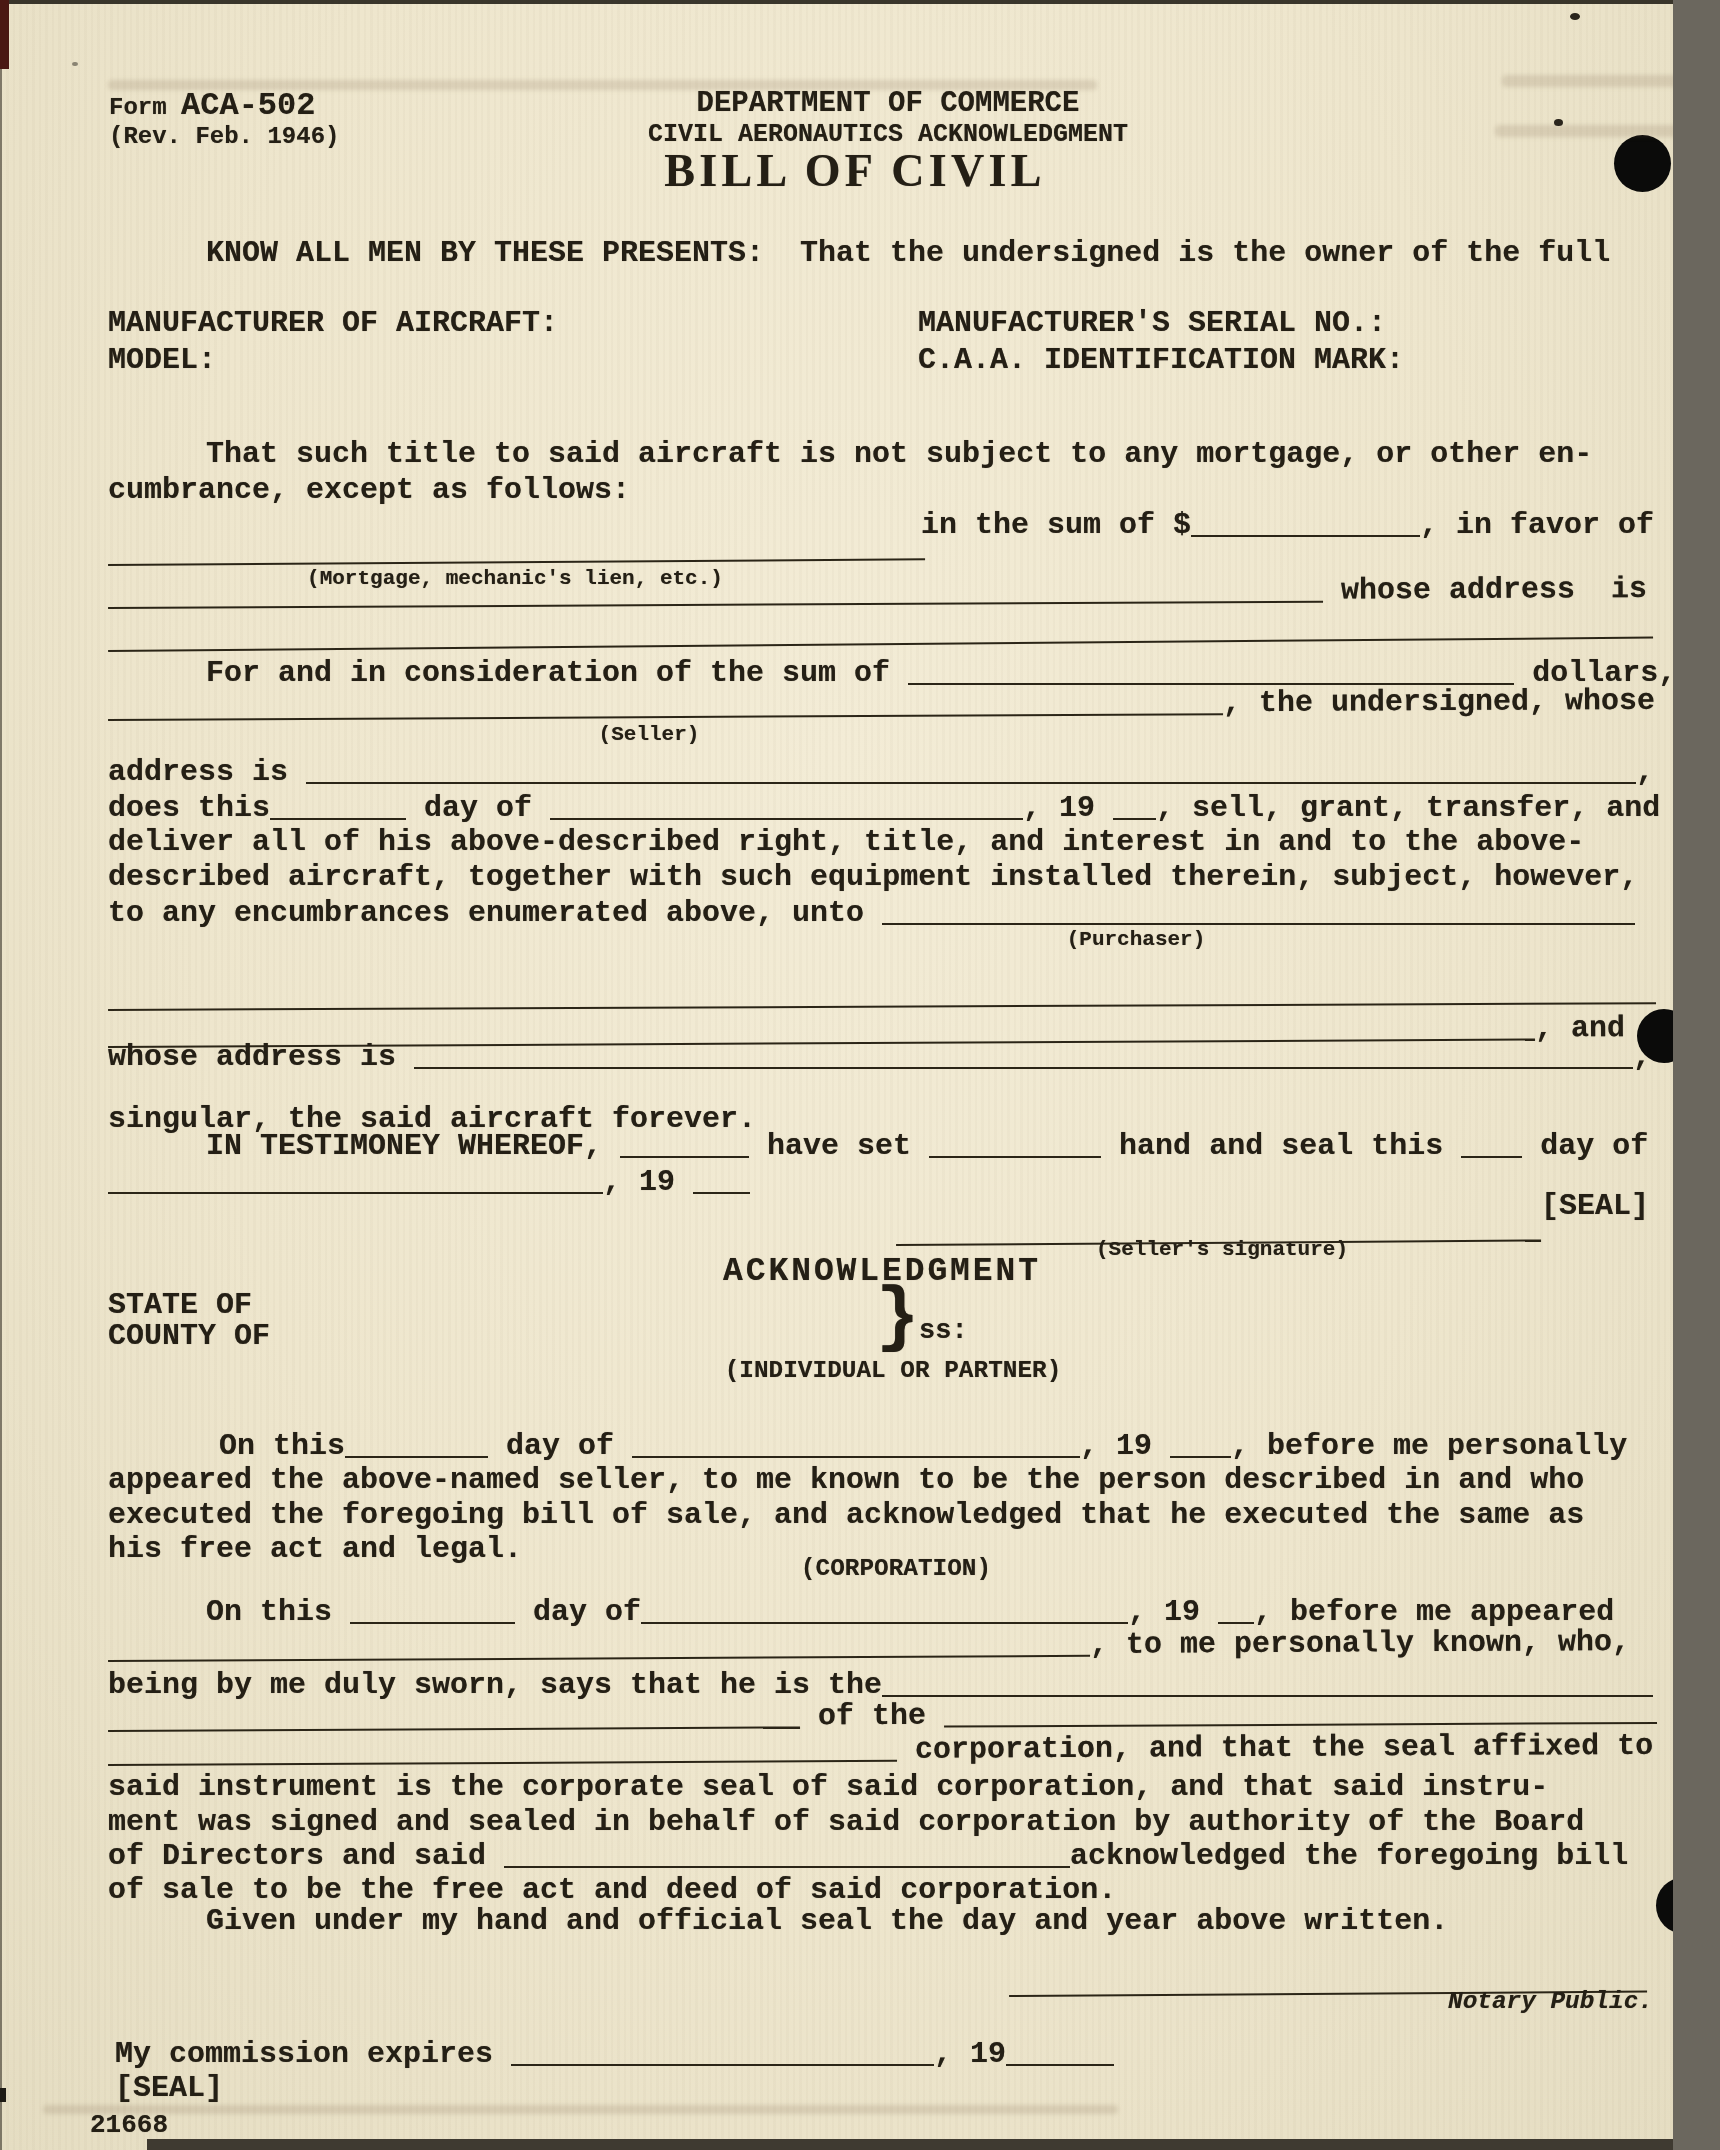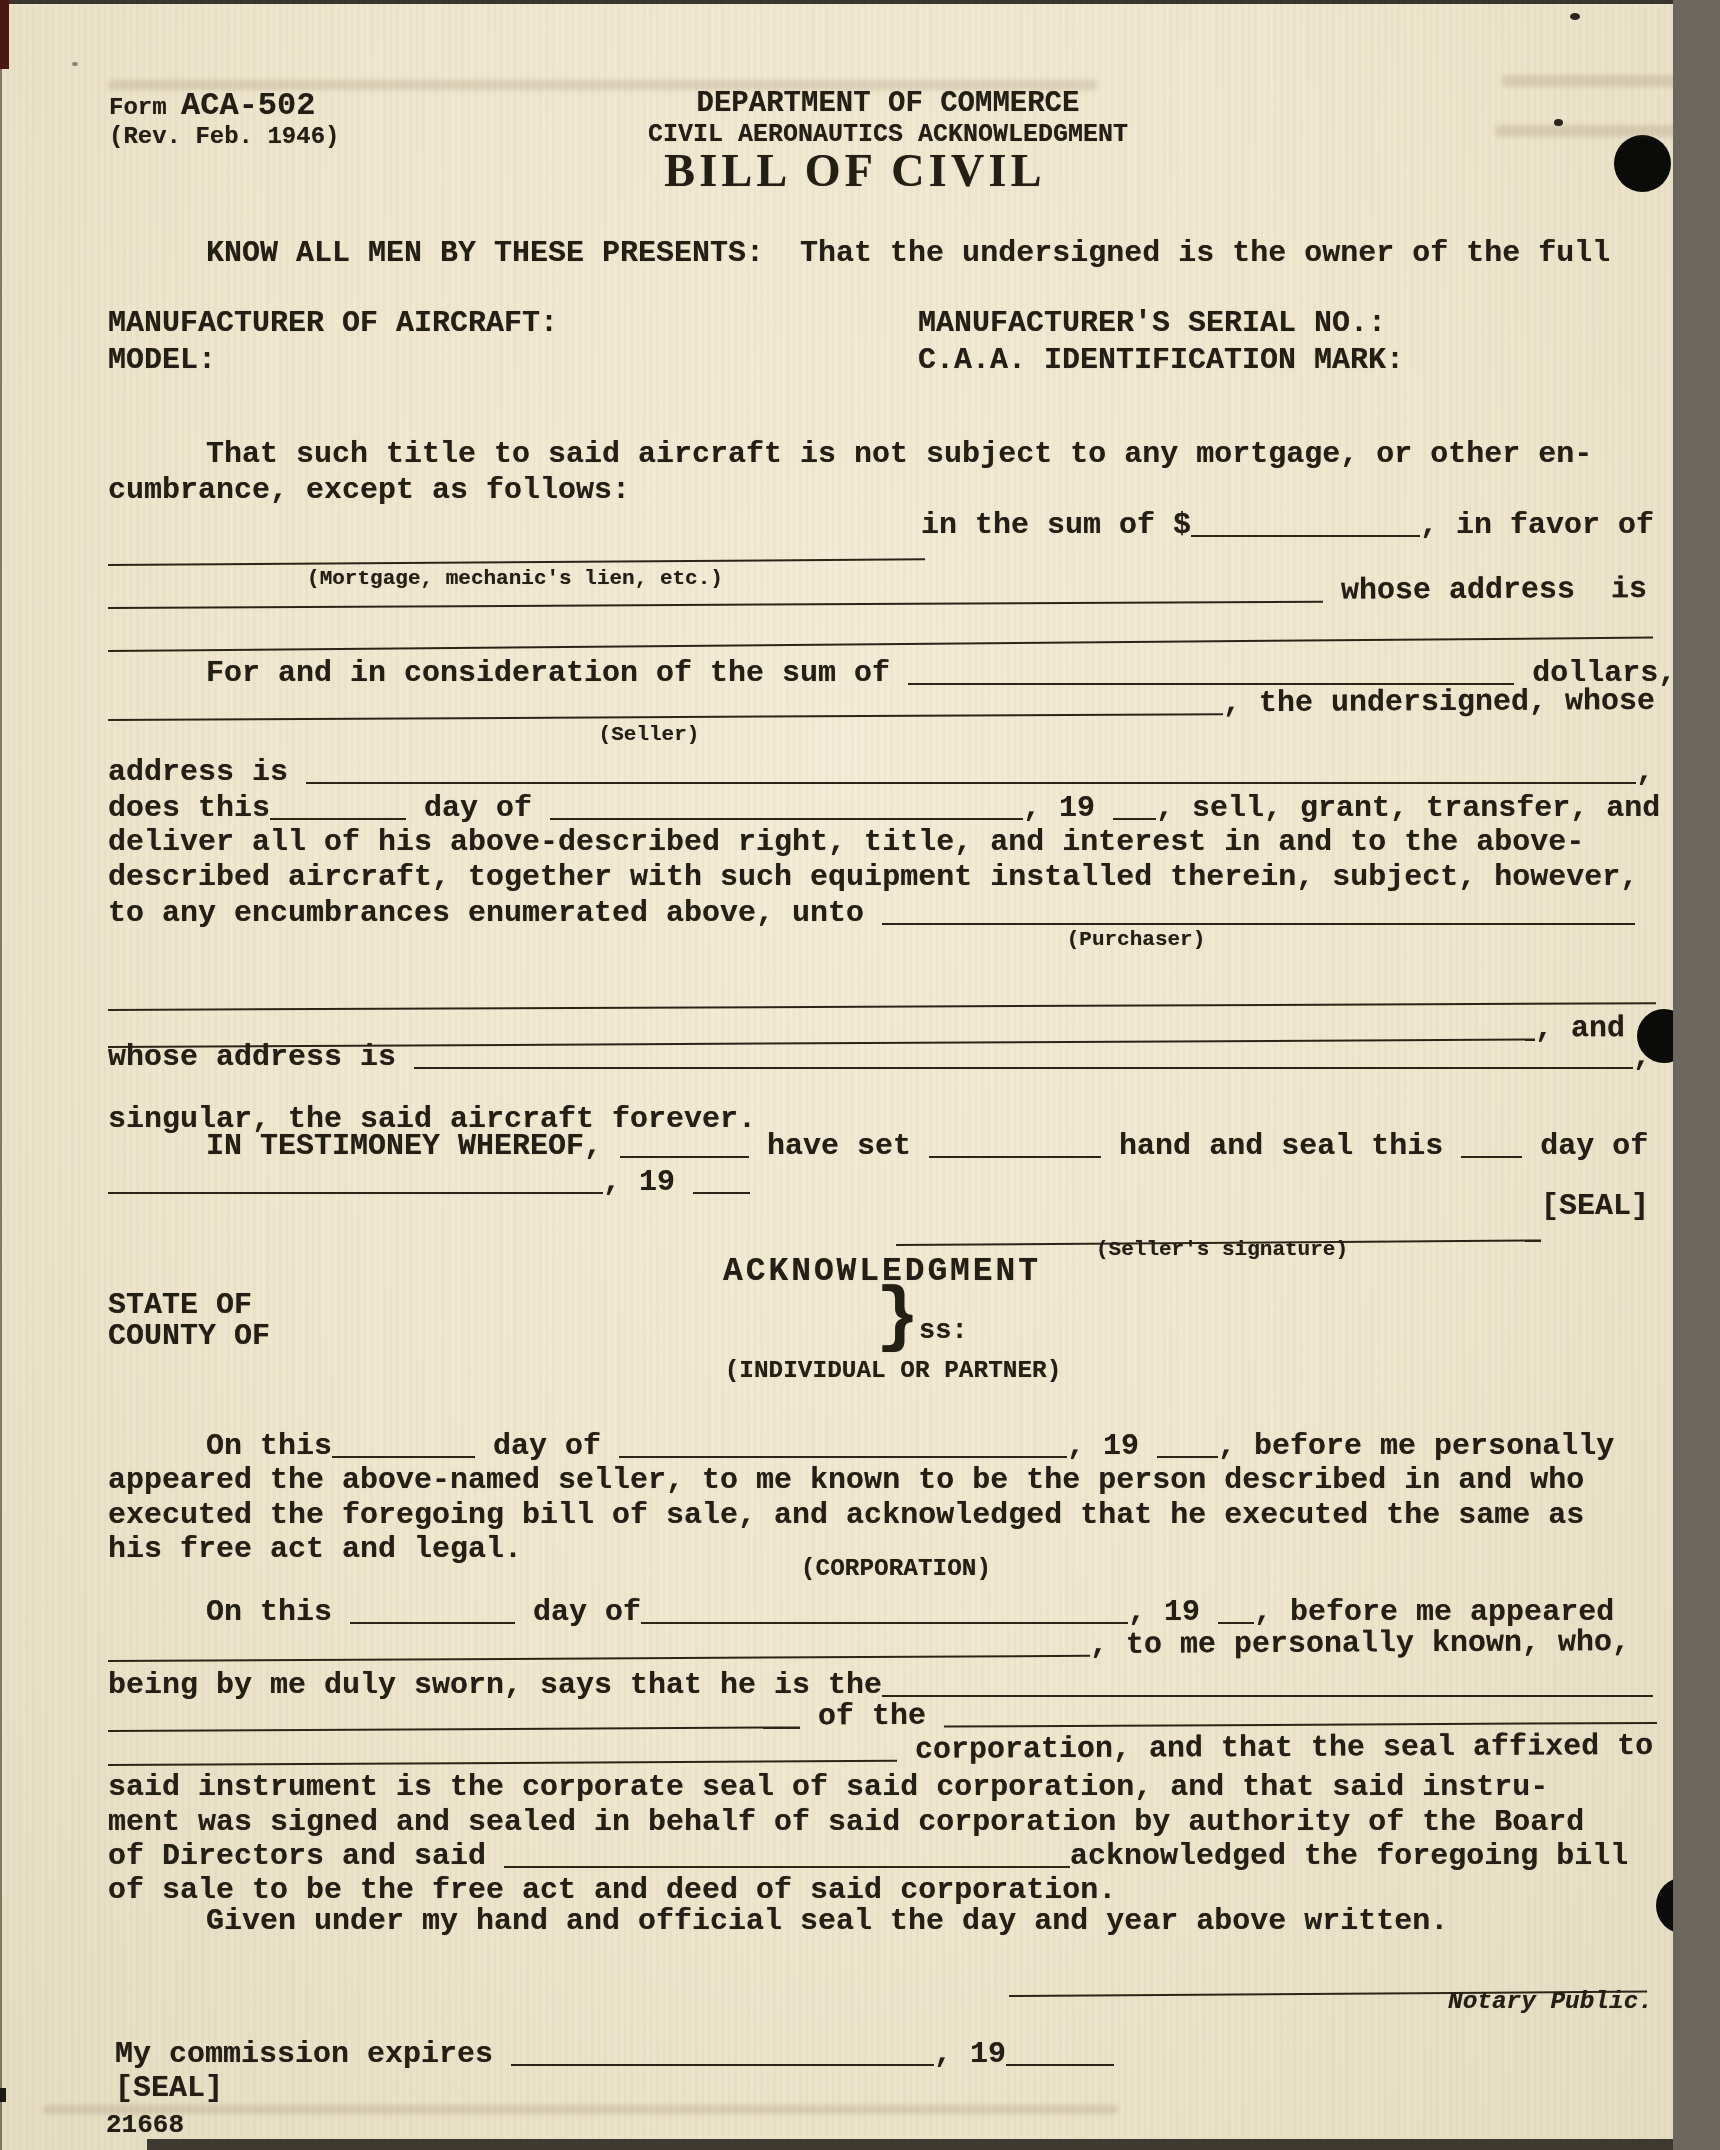--- a/index.html
+++ b/index.html
@@ -92,35 +92,35 @@
       <div class="row" style="top: 1167px; left: 108px;"><span class="u" style="width: 495px;"></span><span>, 19 </span><span class="u" style="width: 57px;"></span></div>
       <div class="row" style="top: 1191px; left: 1541px;"><span>[SEAL]</span></div>
       <div class="row" style="top: 1219px; left: 896px; transform: rotate(-0.4deg);"><span class="u" style="width: 645px;"></span></div>
       <div class="row" style="top: 1239px; left: 1222px; transform: translateX(-50%); font-size: 21px;"><span>(Seller's signature)</span></div>
       <div class="row" style="top: 1255px; left: 882px; transform: translateX(-50%); font-size: 33px; letter-spacing: 2.9px;"><span>ACKNOWLEDGMENT</span></div>
       <div class="row" style="top: 1290px; left: 108px;"><span>STATE OF</span></div>
       <div class="row" style="top: 1321px; left: 108px; text-align: center;"><span>COUNTY OF</span></div>
       <div class="row" style="top: 1282px; left: 876px; font-size: 72px;"><span>}</span></div>
       <div class="row" style="top: 1318px; left: 919px; font-size: 27px;"><span>ss:</span></div>
       <div class="row" style="top: 1359px; left: 893px; transform: translateX(-50%); font-size: 24.4px;"><span>(INDIVIDUAL OR PARTNER)</span></div>
-      <div class="row" style="top: 1431px; left: 206px;"><span>On this</span><span class="u" style="width: 143px;"></span><span> day of </span><span class="u" style="width: 448px;"></span><span>, 19 </span><span class="u" style="width: 61px;"></span><span>, before me personally</span></div>
+      <div class="row" style="top: 1431px; left: 219px;"><span>On this</span><span class="u" style="width: 143px;"></span><span> day of </span><span class="u" style="width: 448px;"></span><span>, 19 </span><span class="u" style="width: 61px;"></span><span>, before me personally</span></div>
       <div class="row" style="top: 1465px; left: 108px;"><span>appeared the above-named seller, to me known to be the person described in and who</span></div>
       <div class="row" style="top: 1500px; left: 108px;"><span>executed the foregoing bill of sale, and acknowledged that he executed the same as</span></div>
       <div class="row" style="top: 1534px; left: 108px;"><span>his free act and legal.</span></div>
       <div class="row" style="top: 1557px; left: 896px; transform: translateX(-50%); font-size: 24.4px;"><span>(CORPORATION)</span></div>
       <div class="row" style="top: 1597px; left: 206px;"><span>On this </span><span class="u" style="width: 165px;"></span><span> day of</span><span class="u" style="width: 487px;"></span><span>, 19 </span><span class="u" style="width: 36px;"></span><span>, before me appeared</span></div>
       <div class="row" style="top: 1635px; left: 108px; transform: rotate(-0.3deg);"><span class="u" style="width: 982px;"></span><span>, to me personally known, who,</span></div>
       <div class="row" style="top: 1670px; left: 108px;"><span>being by me duly sworn, says that he is the</span><span class="u" style="width: 771px;"></span></div>
       <div class="row" style="top: 1705px; left: 108px; transform: rotate(-0.3deg);"><span class="u" style="width: 692px;"></span><span> of the </span><span class="u" style="width: 713px;"></span></div>
       <div class="row" style="top: 1739px; left: 108px; transform: rotate(-0.3deg);"><span class="u" style="width: 789px;"></span><span> corporation, and that the seal affixed to</span></div>
       <div class="row" style="top: 1772px; left: 108px;"><span>said instrument is the corporate seal of said corporation, and that said instru-</span></div>
       <div class="row" style="top: 1807px; left: 108px;"><span>ment was signed and sealed in behalf of said corporation by authority of the Board</span></div>
       <div class="row" style="top: 1841px; left: 108px;"><span>of Directors and said </span><span class="u" style="width: 566px;"></span><span>acknowledged the foregoing bill</span></div>
       <div class="row" style="top: 1875px; left: 108px;"><span>of sale to be the free act and deed of said corporation.</span></div>
       <div class="row" style="top: 1906px; left: 206px;"><span>Given under my hand and official seal the day and year above written.</span></div>
       <div class="row" style="top: 1970px; left: 1009px; transform: rotate(-0.4deg);"><span class="u" style="width: 638px;"></span></div>
       <div class="row italic" style="top: 1990px; left: 1448px; font-size: 24.4px;"><span>Notary Public.</span></div>
       <div class="row" style="top: 2039px; left: 115px;"><span>My commission expires </span><span class="u" style="width: 423px;"></span><span>, 19</span><span class="u" style="width: 108px;"></span></div>
       <div class="row" style="top: 2073px; left: 115px;"><span>[SEAL]</span></div>
-      <div class="row" style="top: 2112px; left: 90px; font-size: 26px; margin-left: 16px;"><span>21668</span></div>
+      <div class="row" style="top: 2112px; left: 90px; font-size: 26px;"><span>21668</span></div>
     </div>
 </div>
 
 
 </body></html>

